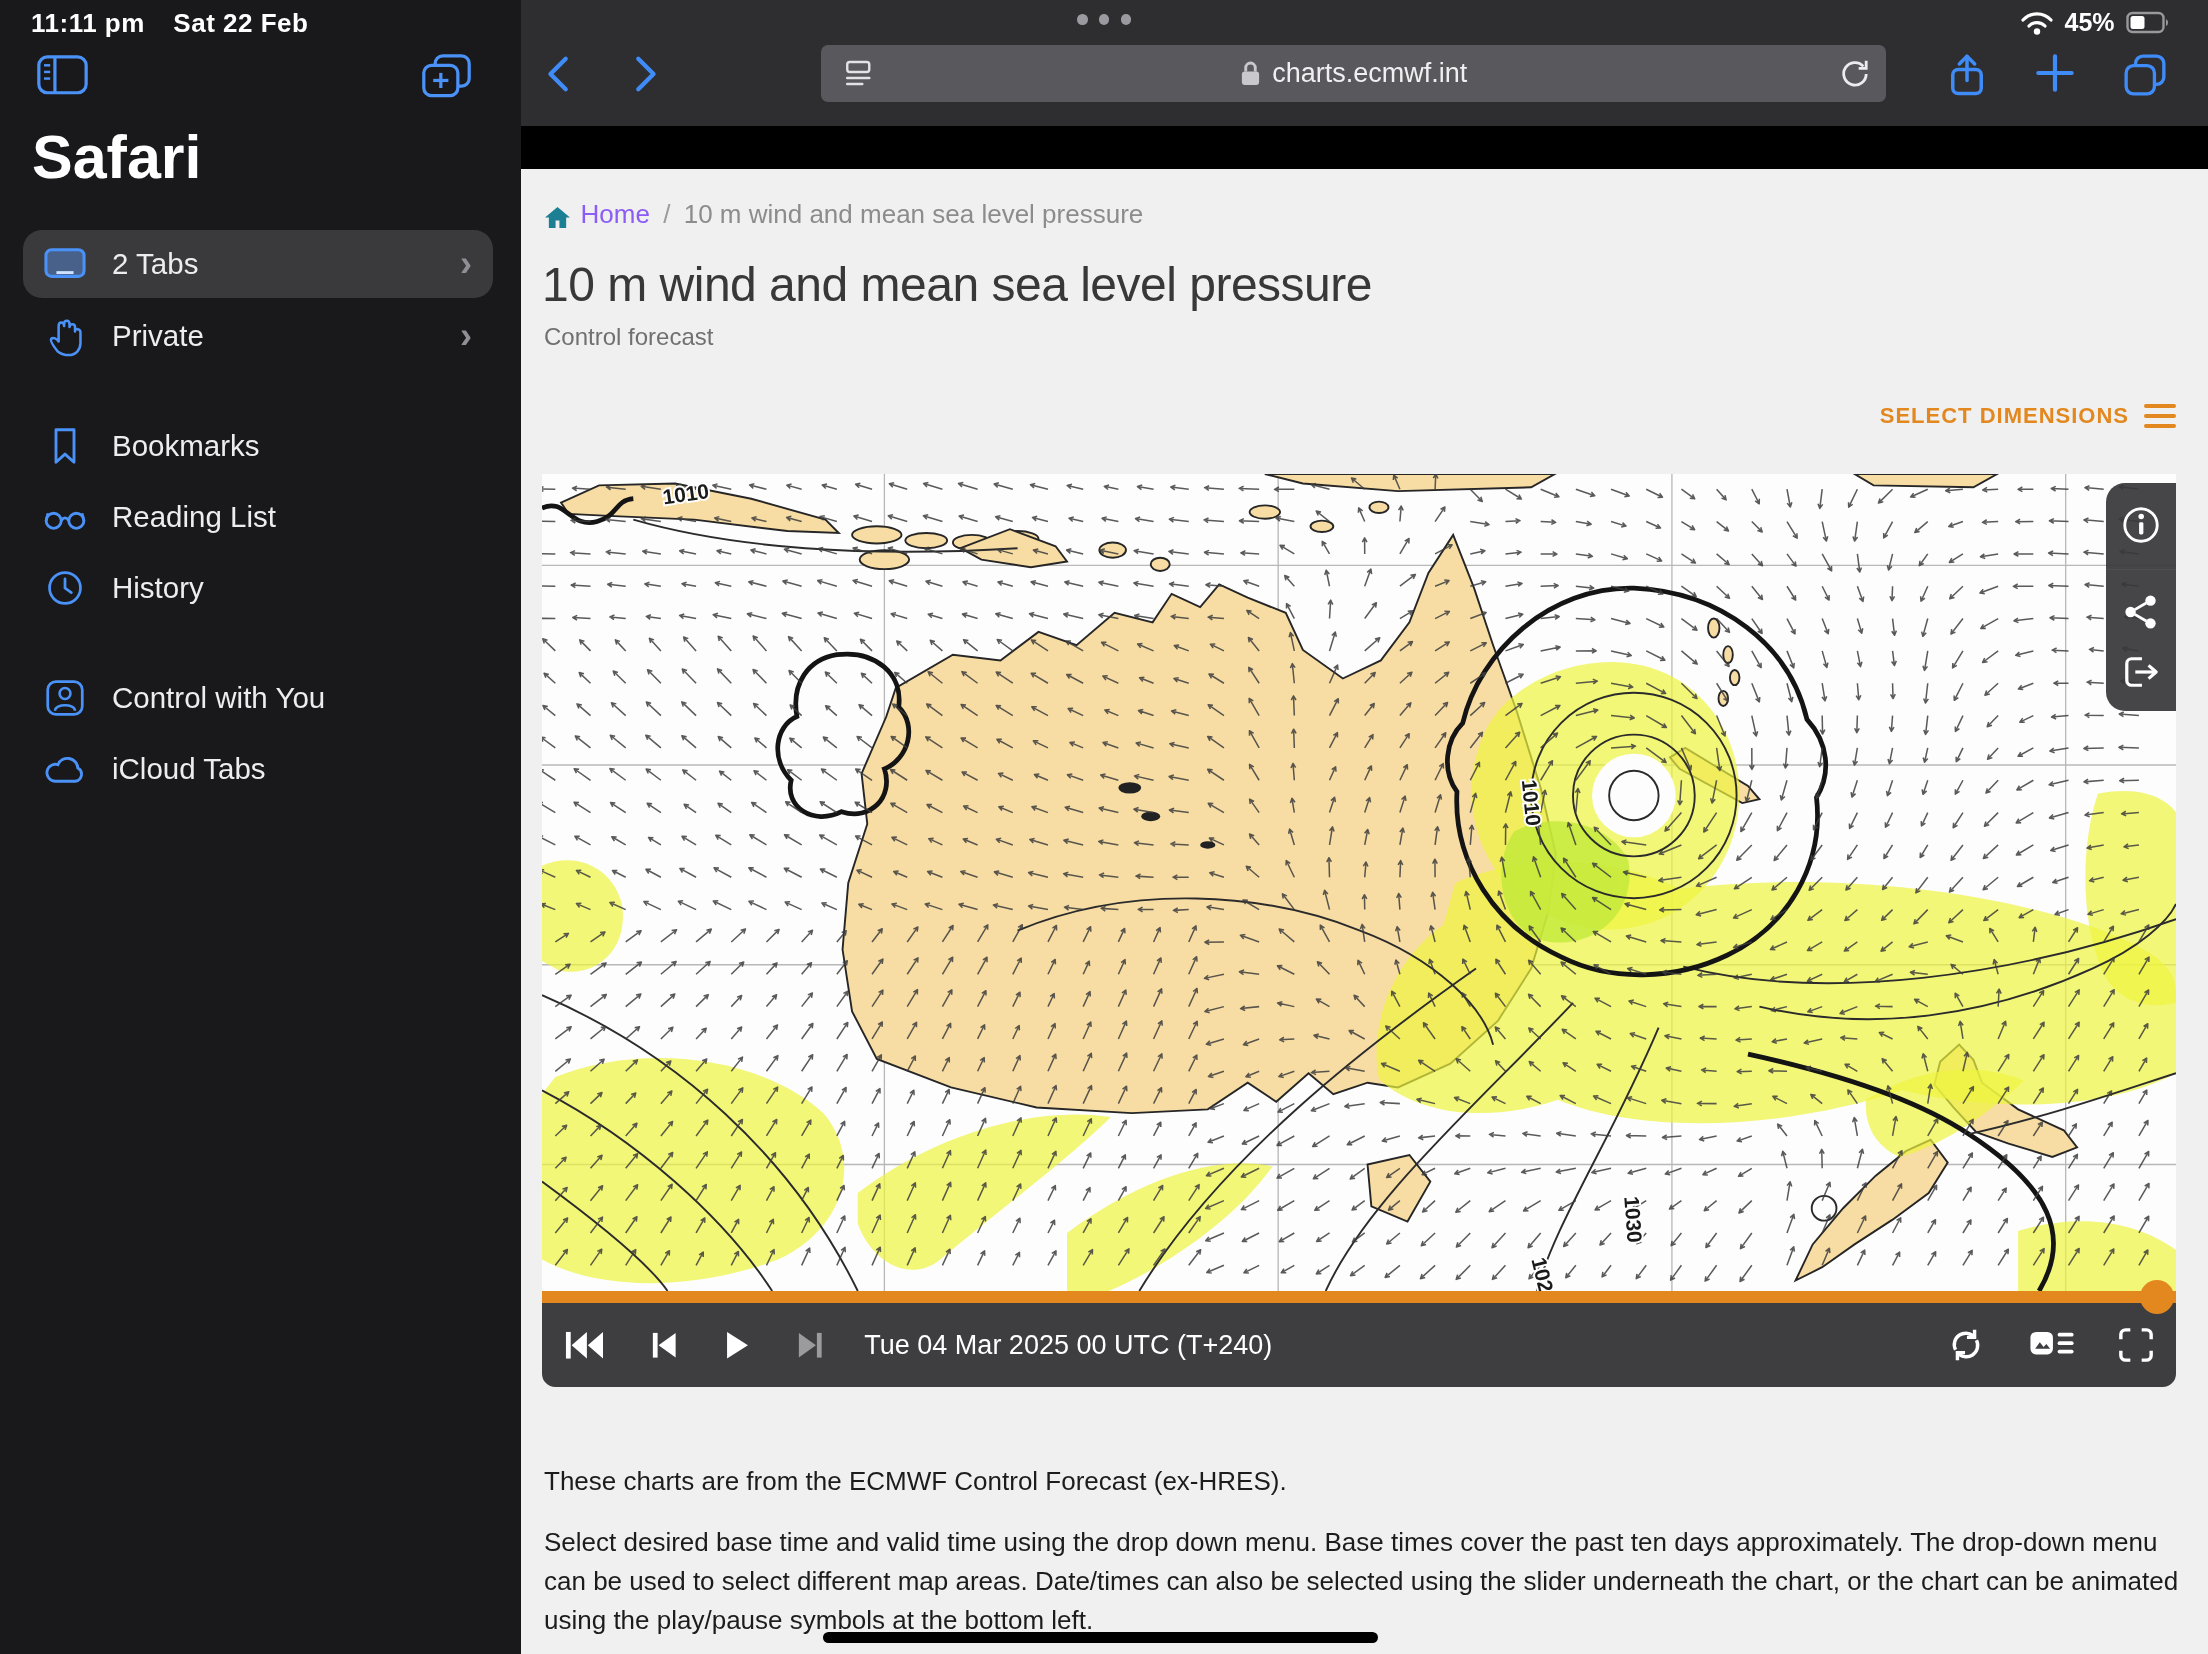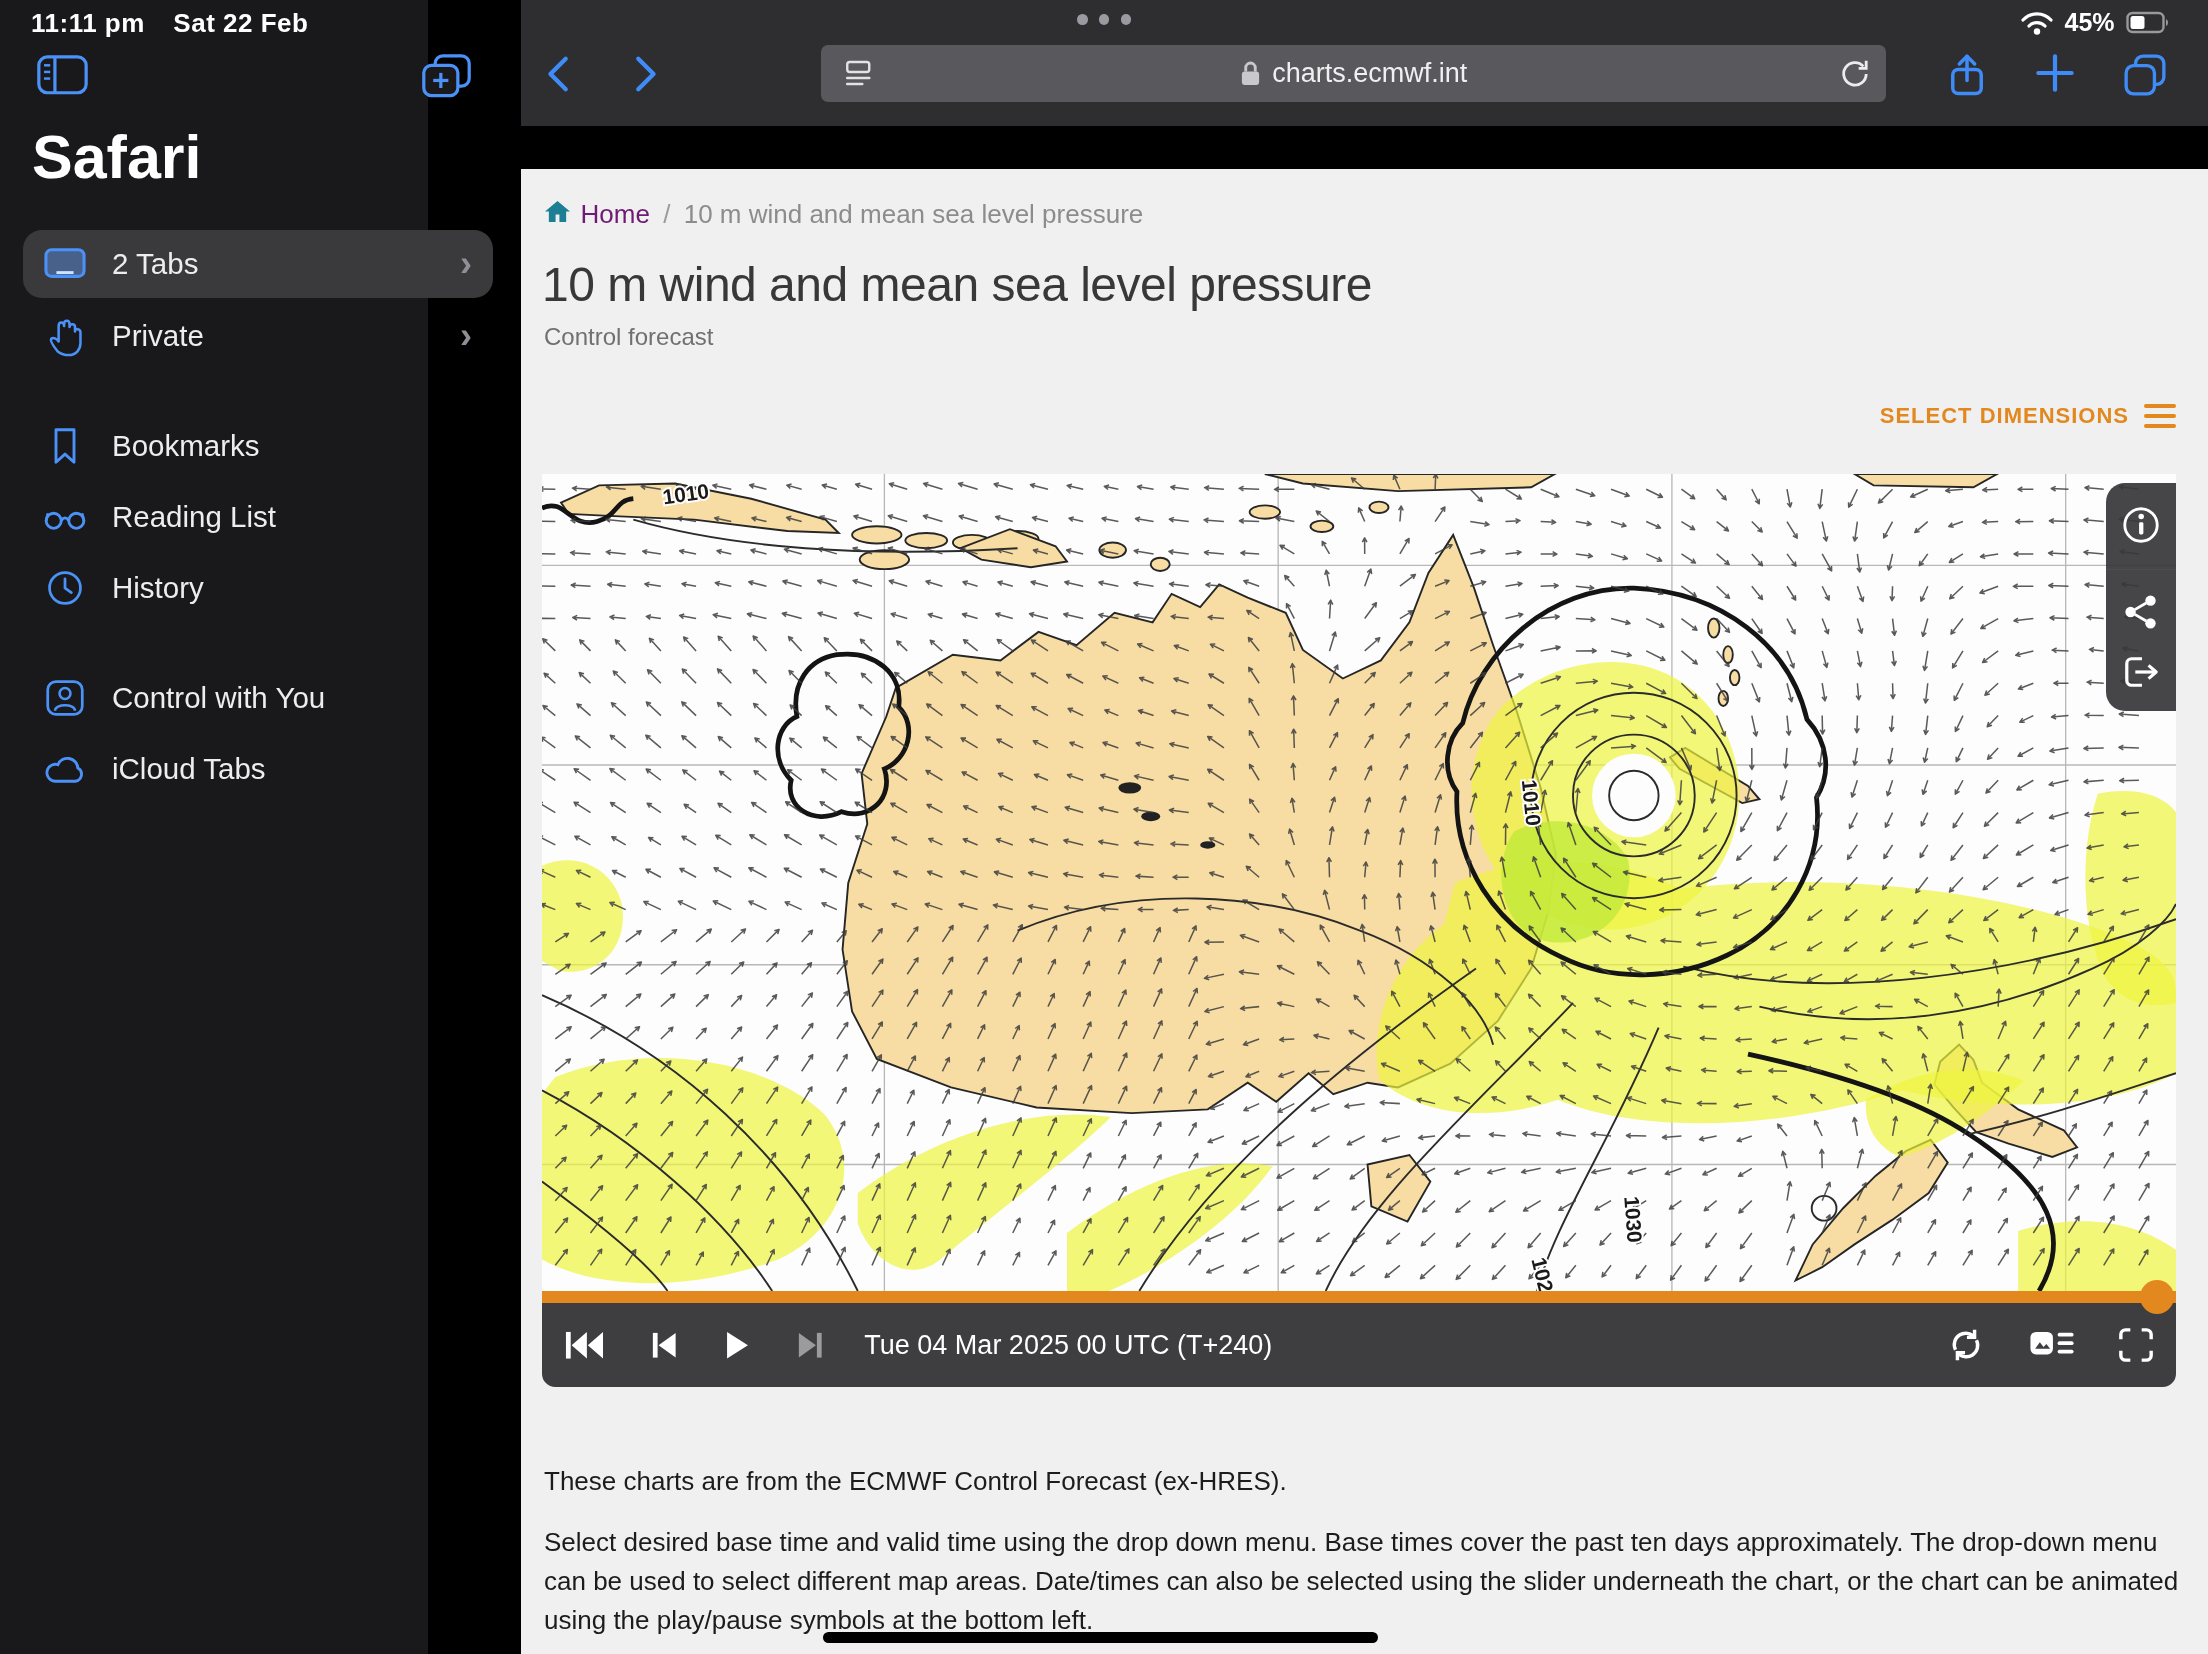--- a/index.html
+++ b/index.html
@@ -1,20 +1,20 @@
 <!DOCTYPE html>
 <html style="font-size:15px"><head>
 <meta charset="utf-8">
 <style>
   html,body{margin:0;padding:0;background:#000;width:2208px;height:1655px;overflow:hidden;}
   *{box-sizing:border-box;}
   .screen{position:relative;width:2208px;height:1655px;font-family:"Liberation Sans","DejaVu Sans",sans-serif;background:#000;}
 
   
-  .sidebar{position:absolute;left:0;top:0;width:428px;height:1655px;background:#19191b;}
+  .sidebar{position:absolute;left:0;top:0;width:521px;height:1655px;background:#19191b;}
   .status-left{position:absolute;left:31px;top:7.6px;color:#fff;font-size:26px;font-weight:600;letter-spacing:0.5px;display:flex;gap:28.5px;}
   .side-toggle{position:absolute;left:36px;top:53px;width:53px;height:44px;}
   .side-newgroup{position:absolute;left:420px;top:53px;width:53px;height:48px;}
   .app-title{position:absolute;left:32px;top:122px;color:#fff;font-size:61px;font-weight:700;}
   .side-item{position:absolute;left:23px;width:470px;height:68px;display:flex;align-items:center;border-radius:19px;color:#ededf0;font-size:29.5px;}
   .side-item .ic{width:53px;height:48px;margin-left:15px;display:flex;align-items:center;justify-content:center;flex:none;}
   .side-item .lbl{margin-left:21px;flex:1;}
   .side-item .chev{margin-right:21px;color:#8f8f95;font-size:36px;font-weight:600;line-height:1;}
   .side-item.active{background:#3a3a3d;}
 
@@ -32,21 +32,21 @@
   
   .tabbar{position:absolute;left:521px;top:126px;width:1687px;height:43px;background:#0a0a0a;}
   .tab{position:absolute;top:0;height:43px;display:flex;align-items:center;justify-content:center;gap:11.4px;}
   .tab1{left:0;width:835px;background:#18181a;color:#9a9a9f;font-size:23px;}
   .tab2{left:839px;width:848px;background:#29292c;color:#ececf0;font-size:23px;font-weight:500;}
   .tabclose{position:absolute;left:17px;top:6.7px;width:29.5px;height:29.5px;border-radius:6.7px;background:#737377;color:#1c1c1e;font-size:23px;font-weight:700;display:flex;align-items:center;justify-content:center;line-height:1;}
 
   
   .page{position:absolute;left:521px;top:169px;width:1687px;height:1486px;background:#f0f0f0;overflow:hidden;color:#1c1c1c;}
   .crumbs{position:absolute;left:23px;top:30px;display:flex;align-items:center;gap:13.3px;font-size:26px;}
-  .crumbs .home{color:#701a75;display:flex;align-items:flex-start;gap:9.5px;}
+  .crumbs .home{color:#8b5cf6;display:flex;align-items:flex-end;gap:9.5px;}
   .crumbs .sep{color:#9b9b9b;}
   .crumbs .cur{color:#8c8c8c;}
   .h1{position:absolute;left:21px;top:88px;font-size:48px;font-weight:400;color:#383838;letter-spacing:-0.5px;}
   .subtitle{position:absolute;left:23px;top:154px;font-size:24px;color:#707070;}
   .seldim{position:absolute;right:32px;top:234px;display:flex;align-items:center;gap:15px;color:#e2881f;font-size:22px;font-weight:600;letter-spacing:1px;}
   .burger{display:flex;flex-direction:column;gap:5.7px;}
   .burger i{width:32px;height:4.3px;background:#e2881f;border-radius:1.9px;}
 
   .mapwrap{position:absolute;left:21px;top:305px;width:1634px;}
   .mapsvg{display:block;background:#fdfdfd;}

